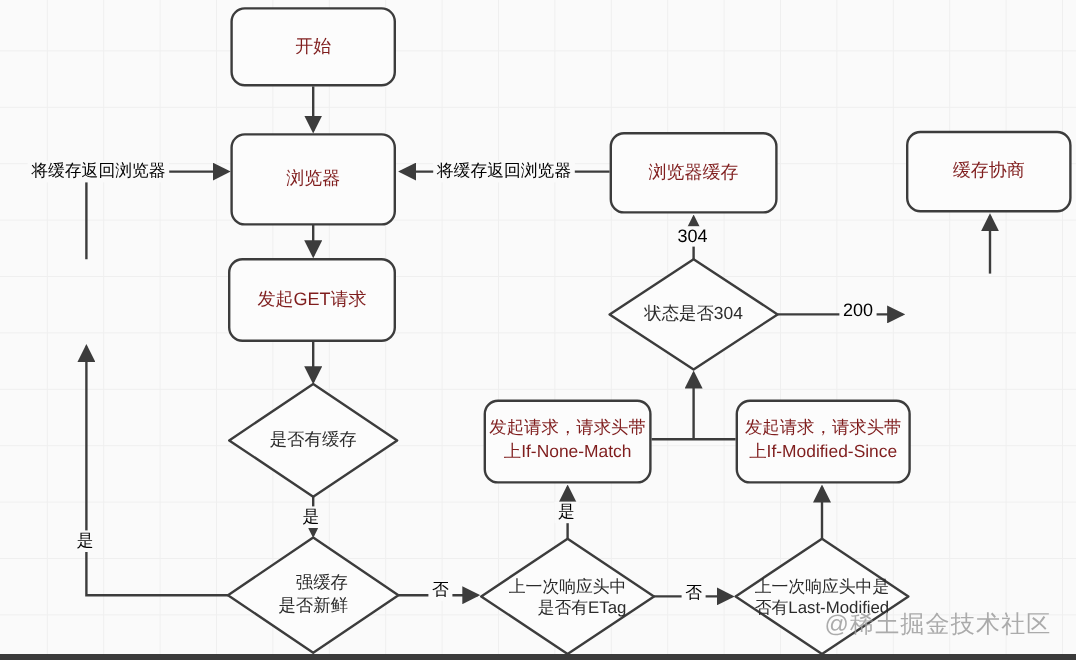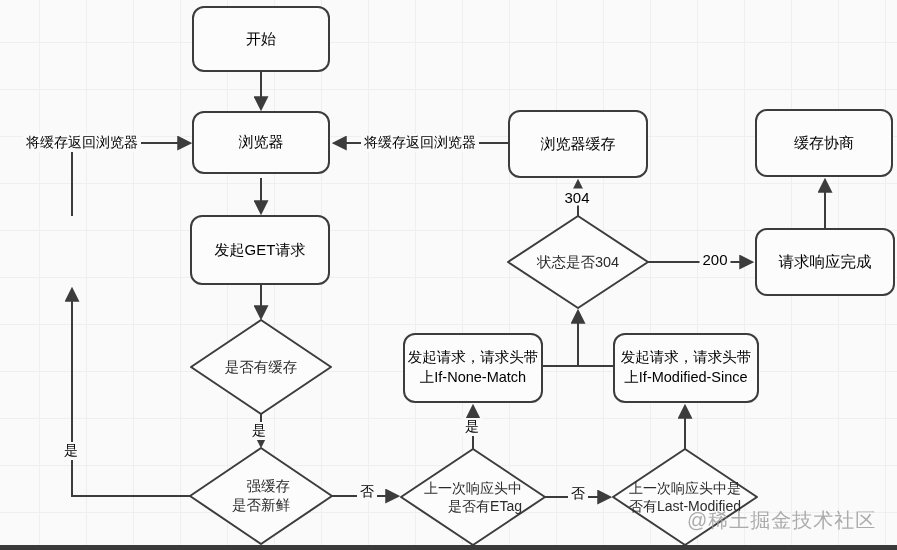--- a/index.html
+++ b/index.html
@@ -29,21 +29,21 @@
   .node {
     position: absolute;
     box-sizing: border-box;
     background: #fcfcfc;
     border: 2px solid #3c3c3c;
     border-radius: 12px;
     display: flex;
     align-items: center;
     justify-content: center;
     text-align: center;
-    color: #000000;
+    color: #7f1d1d;
     font-size: 15px;
     font-weight: 500;
     line-height: 1.35;
     white-space: pre-line;
   }
   .diamond-label {
     position: absolute;
     display: flex;
     align-items: center;
     justify-content: center;
@@ -79,21 +79,21 @@
   .bottom-bar {
     position: absolute;
     left: 0;
     bottom: 0;
     width: 897px;
     height: 5px;
     background: #3a3a3a;
   }
   
   #n-start          { left:192px; top:6px;   width:138px; height:66px; }
-  #n-browser        { left:192px; top:111px; width:138px; height:63px; }
+  #n-browser        { left:192px; top:111px; width:138px; height:77px; }
   #n-get            { left:190px; top:215px; width:140px; height:70px; }
   #n-read-cache     { left:4px;   top:216px; width:141px; height:70px; }
   #n-browser-cache  { left:508px; top:110px; width:140px; height:68px; }
   #n-negotiation    { left:755px; top:109px; width:138px; height:68px; }
   #n-response-done  { left:755px; top:228px; width:140px; height:68px; font-size:15.5px; }
   #n-if-none-match  { left:403px; top:333px; width:140px; height:70px; font-size:14.5px; }
   #n-if-modified    { left:613px; top:333px; width:146px; height:70px; font-size:14.5px; }
   
   #d-has-cache      { left:191px; top:320px; width:140px; height:94px; }
   #d-strong-fresh   { left:190px; top:448px; width:142px; height:96px; }
@@ -149,21 +149,20 @@
       <path d="M648,262 L752,262" marker-end="url(#arrow)"></path>
       <path d="M825,228 L825,180" marker-end="url(#arrow)"></path>
     </g>
   </svg>
 
   <div class="node" id="n-start">开始</div>
   <div class="node" id="n-browser">浏览器</div>
   <div class="node" id="n-get">发起GET请求</div>
   <div class="node" id="n-browser-cache">浏览器缓存</div>
   <div class="node" id="n-negotiation">缓存协商</div>
-  <div class="node" id="n-response-done">请求响应完成</div>
   <div class="node" id="n-if-none-match">发起请求，请求头带
 上If-None-Match</div>
   <div class="node" id="n-if-modified">发起请求，请求头带
 上If-Modified-Since</div>
 
   <div class="diamond-label" id="d-has-cache">是否有缓存</div>
   <div class="diamond-label" id="d-strong-fresh">强缓存
 是否新鲜</div>
   <div class="diamond-label" id="d-status-304">状态是否304</div>
   <div class="diamond-label" id="d-last-modified">上一次响应头中是

